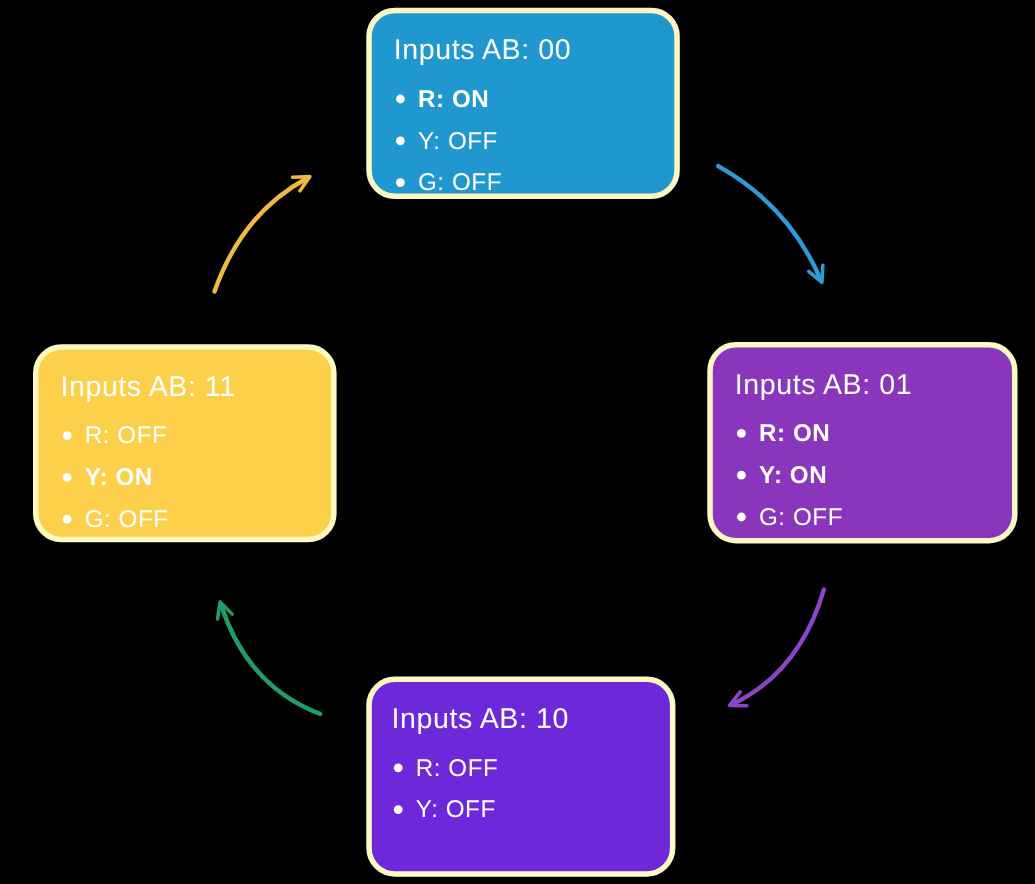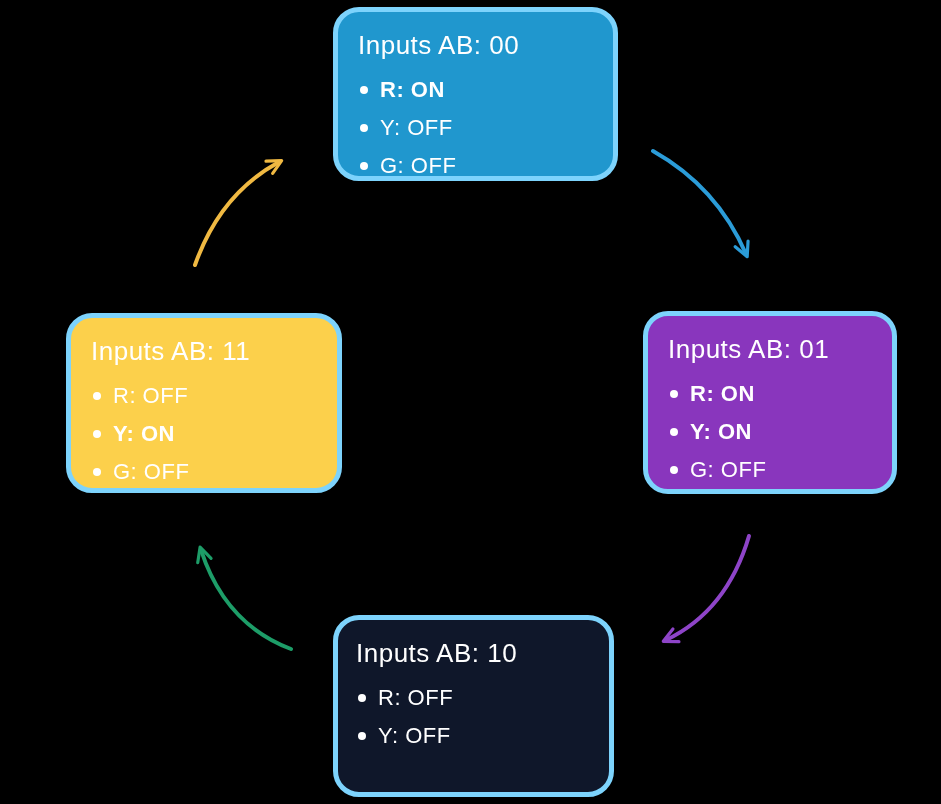--- a/index.html
+++ b/index.html
@@ -7,21 +7,21 @@
     position:relative;
     width:941px;height:804px;
     background:#000000;
     overflow:hidden;
     font-family:"Liberation Sans", sans-serif;
   }
   .arrow-layer{position:absolute;left:0;top:0;width:941px;height:804px;}
   .state-box{
     position:absolute;
     box-sizing:border-box;
-    border:5px solid #7dd3fc;
+    border:5px solid #fef9c3;
     border-radius:26px;
     color:#ffffff;
     padding:14px 14px 10px 16px;
   }
   .state-box .title{
     display:block;
     font-size:26px;
     font-weight:400;
     letter-spacing:0.5px;
     margin:4px 0 10px 4px;
@@ -36,21 +36,21 @@
     white-space:nowrap;
   }
   .bullet{
     width:8px;height:8px;border-radius:50%;
     background:#ffffff;
     margin:0 12px 0 6px;
     flex:0 0 auto;
   }
   
   .pos-top   {left:333px; top:7px;   width:285px; height:174px;}
-  .pos-right {left:643px; top:311px; width:254px; height:183px;border-radius:25px;}
+  .pos-right {left:643px; top:311px; width:282px; height:183px;}
   .pos-bottom{left:333px; top:615px; width:281px; height:182px;}
   .pos-left  {left:30px;  top:313px; width:276px; height:180px;}
 </style>
 </head>
 <body>
 
 <div class="canvas">
 
   <svg class="arrow-layer" width="941" height="804" viewBox="0 0 941 804">
     <defs>
@@ -98,33 +98,33 @@
     <div class="row">
       <span class="bullet"></span>
       <span style="font-weight: 700;">Y: ON</span>
     </div>
     <div class="row">
       <span class="bullet"></span>
       <span style="font-weight: 400;">G: OFF</span>
     </div>
   </div>
 
-  <div class="state-box pos-bottom" style="background-color: #0f172a; padding-left: 14px;">
+  <div class="state-box pos-bottom" style="background-color: #6d28d9; padding-left: 14px;">
     <span class="title">Inputs AB: 10</span>
     <div class="row">
       <span class="bullet"></span>
       <span style="font-weight: 400;">R: OFF</span>
     </div>
     <div class="row">
       <span class="bullet"></span>
       <span style="font-weight: 400;">Y: OFF</span>
     </div>
   </div>
 
-  <div class="state-box pos-left" style="background-color: rgb(252, 208, 75); margin-left: 36px;">
+  <div class="state-box pos-left" style="background-color: rgb(252, 208, 75);">
     <span class="title">Inputs AB: 11</span>
     <div class="row">
       <span class="bullet"></span>
       <span style="font-weight: 400;">R: OFF</span>
     </div>
     <div class="row">
       <span class="bullet"></span>
       <span style="font-weight: 700;">Y: ON</span>
     </div>
     <div class="row">

